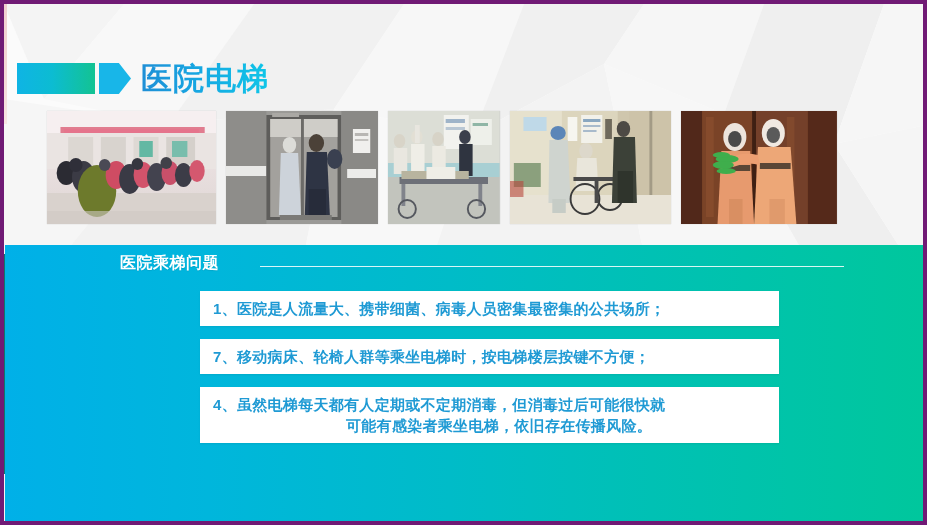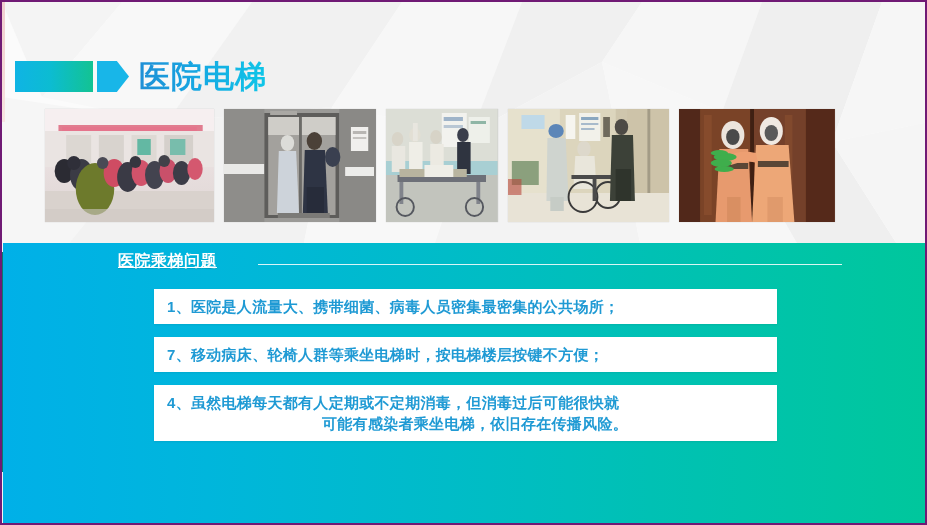--- a/index.html
+++ b/index.html
@@ -4,21 +4,21 @@
 <style>
   html,body{margin:0;padding:0;}
   body{
     width:927px;height:525px;overflow:hidden;
     font-family:"Liberation Sans","DejaVu Sans",sans-serif;
     background:#ffffff;
   }
   .slide{
     position:relative;width:927px;height:525px;overflow:hidden;
     background:#0f766e;
-    border:2px solid #701a75;
+    border:4px solid #701a75;
     box-sizing:border-box;
   }
   
   .poly-bg{position:absolute;left:0;top:0;width:927px;height:250px;}
   .poly-bg-bottom{position:absolute;left:0;top:470px;width:927px;height:55px;pointer-events:none;}
   .left-edge{
     position:absolute;left:0;top:0;width:3px;height:120px;
     background:linear-gradient(180deg,#efc9cb 0%,#f3d5d2 60%,#f7e3e0 100%);
     opacity:.9;
   }
@@ -53,38 +53,38 @@
   
   .panel{
     position:absolute;left:1px;top:241px;width:925px;height:283px;
     background:linear-gradient(90deg,#00b0e8 0%,#00b6dc 22%,#00bcc8 48%,#00c1b4 70%,#00c79c 100%);
   }
   .panel-heading{
     position:absolute;left:116px;top:249px;
     color:#ffffff;font-size:16px;font-weight:bold;letter-spacing:.5px;
     text-shadow:0 1px 1px rgba(0,0,0,.08);
     white-space:nowrap;
-    text-decoration:underline;
   }
   .heading-rule{
     position:absolute;left:256px;top:262px;width:584px;height:1px;
     background:rgba(255,255,255,.85);
   }
   .bullets{position:absolute;left:152px;top:287px;width:623px;}
   .bullet{
     background:#ffffff;
     margin-bottom:13px;
     padding:7px 16px 7px 13px;
     box-sizing:border-box;
     color:#1f9ad4;
     font-size:15px;
     font-weight:bold;
     line-height:21px;
     letter-spacing:.3px;
     box-shadow:0 1px 2px rgba(0,0,0,.07);
+    margin-left:44px;
   }
   .bullet .ln{display:block;white-space:nowrap;}
   .bullet .ln.indent{padding-left:22px;text-align:center;}
   .bullet:last-child{margin-bottom:0;}
 </style>
 </head>
 <body>
 
 <div class="slide">
 

